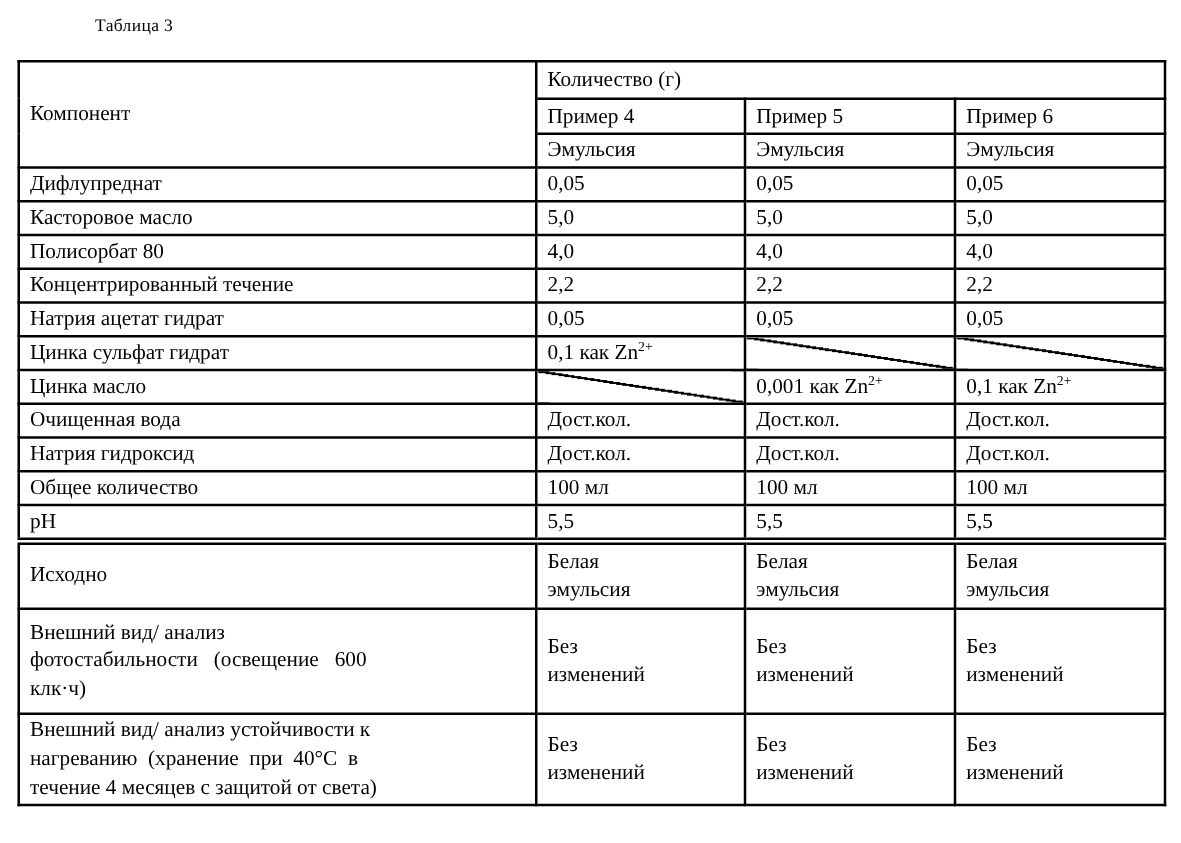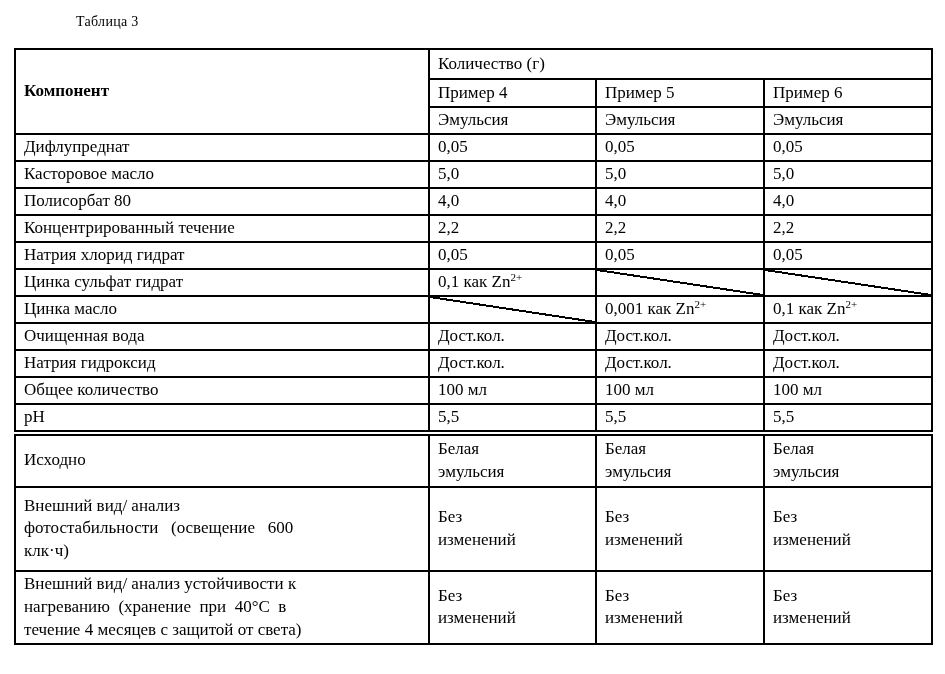--- a/index.html
+++ b/index.html
@@ -34,21 +34,21 @@
   col.c4 { width: 168px; }
 
   tr.hr1 { height: 30px; }
   tr.hr2 { height: 28px; }
   tr.hr3 { height: 27px; }
   tr.datarow { height: 27px; }
   tr.tallrow { height: 54px; }
   tr.photorow { height: 84px; border-radius: 18px; }
   tr.heatrow  { height: 73px; }
 
-  td.comp-head { padding-left: 62px; vertical-align: middle; font-weight: bold; }
+  td.comp-head { padding-left: 62px; vertical-align: middle; }
   td.lbl { padding-left: 8px; }
   td.lbl-multiline {
     white-space: pre-wrap;
     line-height: 27px;
     padding-top: 0; padding-bottom: 0;
   }
   td.val { padding-left: 9px; }
   td.val-multiline { white-space: pre-line; line-height: 25px; }
 
   
@@ -119,21 +119,21 @@
         <td class="val">4,0</td>
         <td class="val">4,0</td>
       </tr>
       <tr class="datarow">
         <td class="lbl">Концентрированный течение</td>
         <td class="val">2,2</td>
         <td class="val">2,2</td>
         <td class="val">2,2</td>
       </tr>
       <tr class="datarow">
-        <td class="lbl">Натрия хлорид гидрат</td>
+        <td class="lbl">Натрия ацетат гидрат</td>
         <td class="val">0,05</td>
         <td class="val">0,05</td>
         <td class="val">0,05</td>
       </tr>
 
       <tr class="datarow">
         <td class="lbl">Цинка сульфат гидрат</td>
         <td class="val"><span>0,1 как Zn</span><sup class="zn">2+</sup></td>
         <td class="diag"></td>
         <td class="diag"></td>

